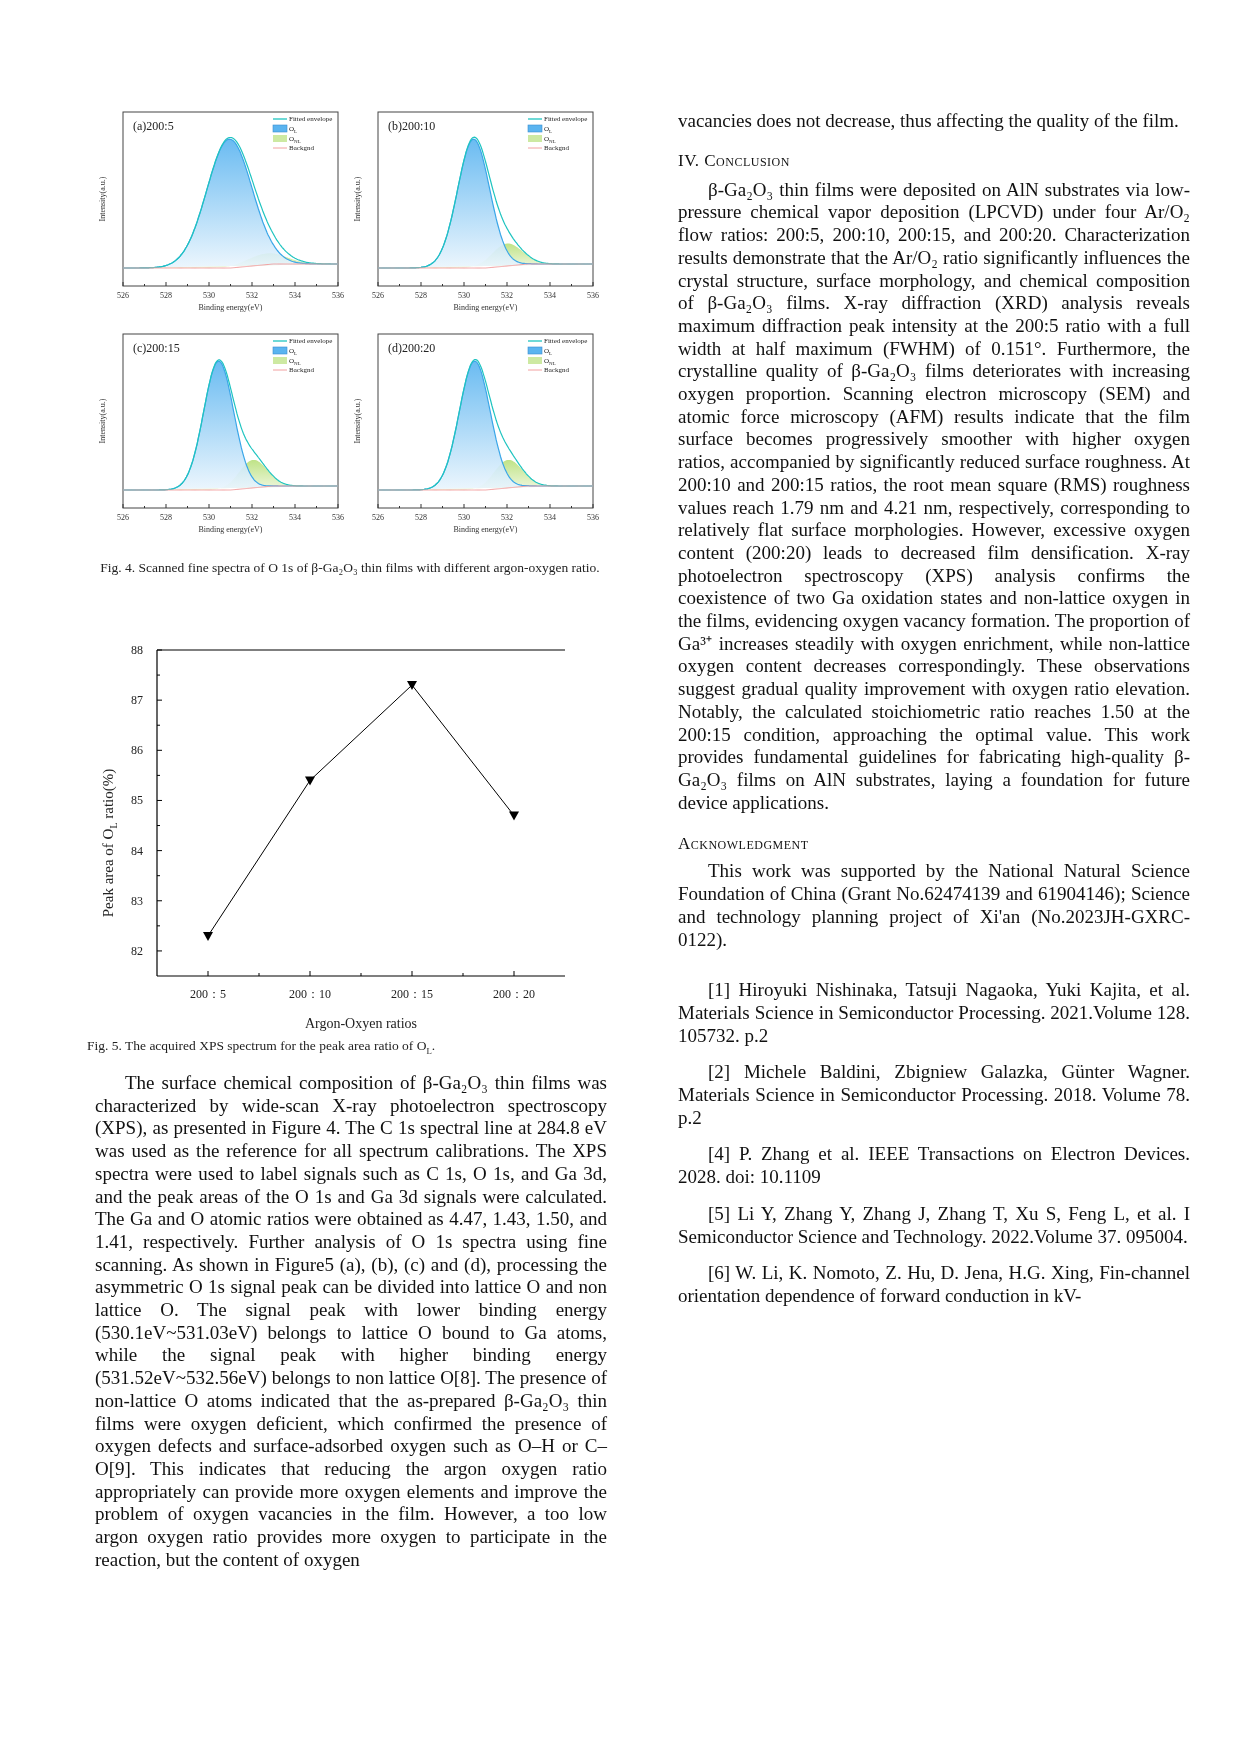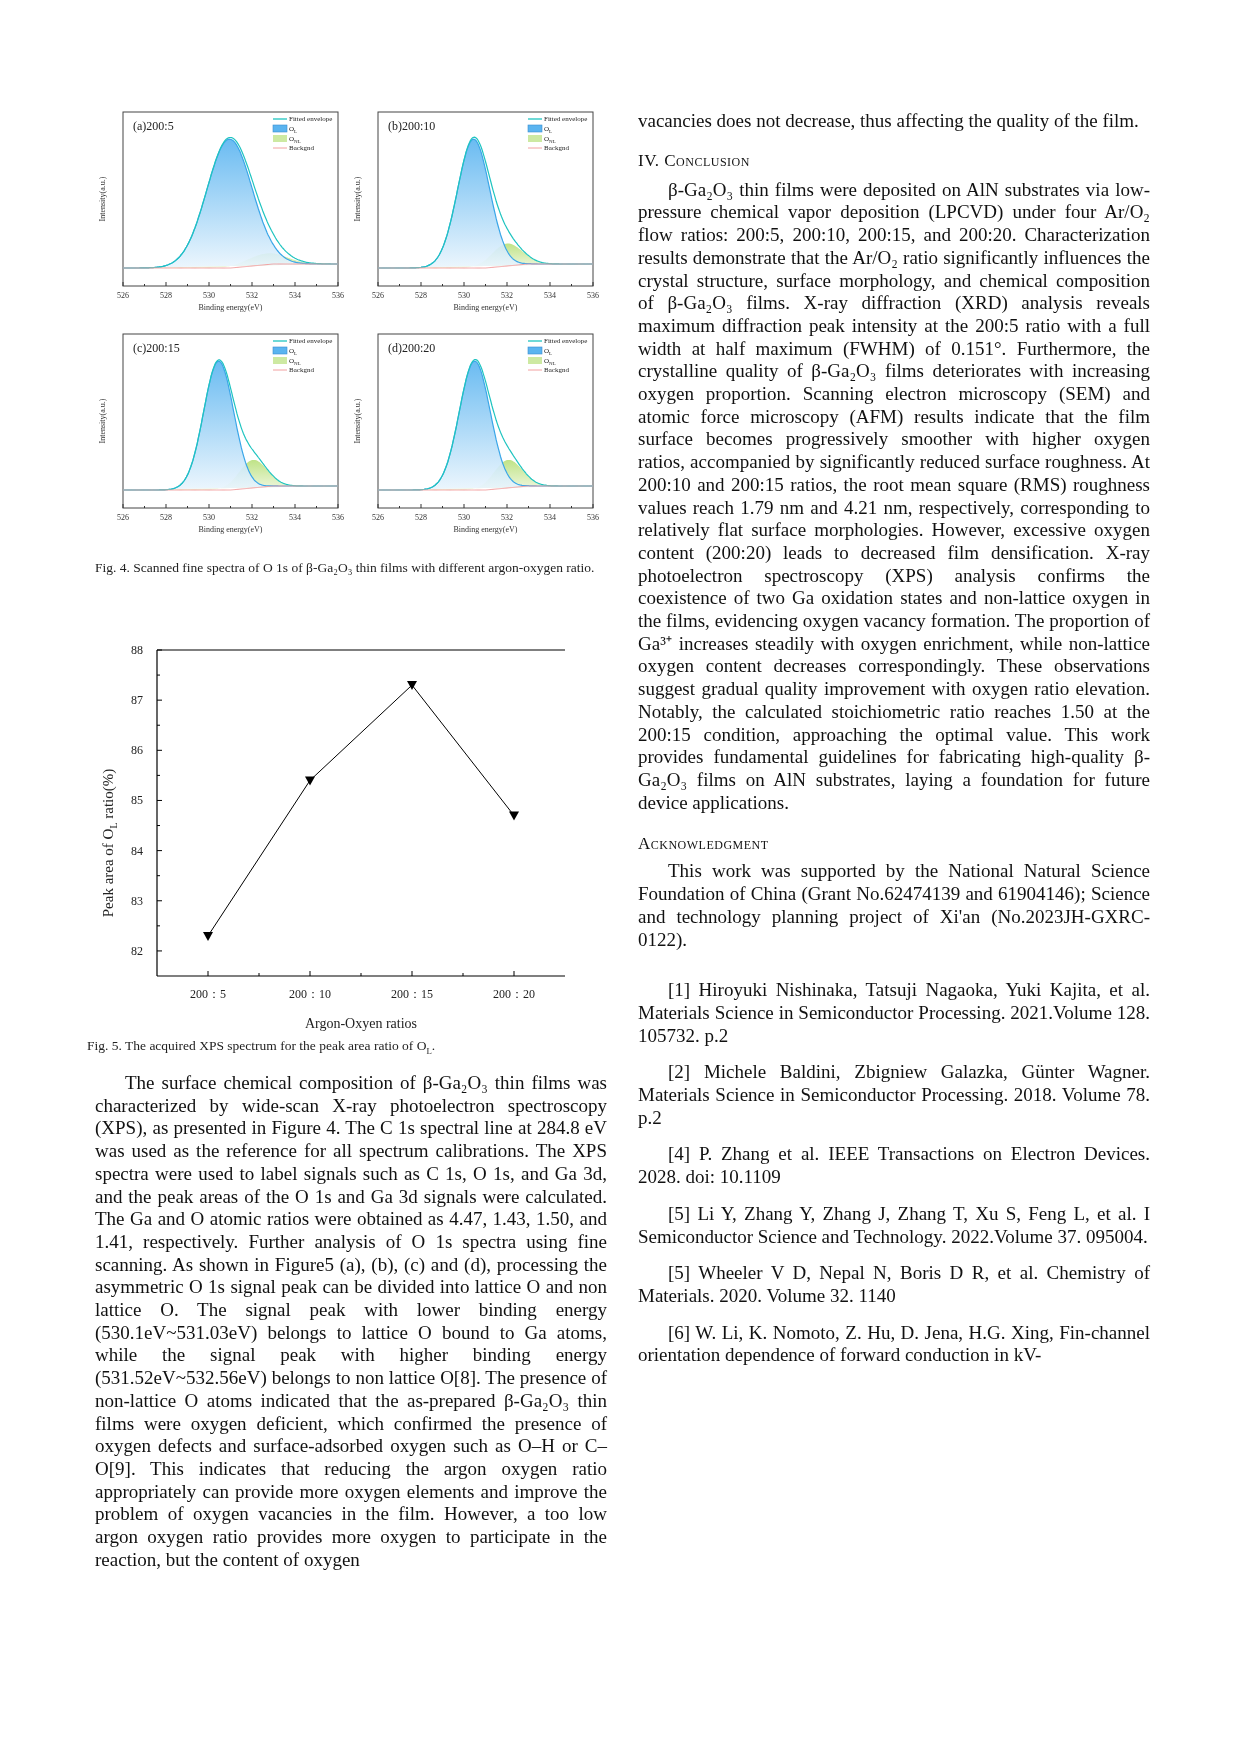--- a/index.html
+++ b/index.html
@@ -219,21 +219,21 @@
           <text x="194" y="33">O<tspan font-size="5" dy="2">NL</tspan></text>
         <line x1="178" y1="40" x2="192" y2="40" stroke="#f2a0a0" stroke-width="1"></line>
           <text x="194" y="42">Backgnd</text>
       </g>
       <text transform="translate(10,91) rotate(-90)" font-size="8" text-anchor="middle" fill="#333" font-family="Liberation Serif, serif">Intensity(a.u.)</text>
       <text x="135.5" y="202" font-size="8" text-anchor="middle" fill="#333" font-family="Liberation Serif, serif">Binding energy(eV)</text>
     </svg>
     </div>
 </div>
 
-<div class="caption" style="left:95px;top:559px;width:510px;">Fig. 4.   Scanned fine spectra of O 1s of β-Ga₂O₃ thin films with different argon-oxygen ratio.</div>
+<div class="caption" style="left:95px;top:559px;width:510px;text-align:center;">Fig. 4.   Scanned fine spectra of O 1s of β-Ga₂O₃ thin films with different argon-oxygen ratio.</div>
 
 <div class="chart5">
   <svg id="chart5svg" viewBox="0 0 470 400">
       <line x1="62" y1="10" x2="62" y2="336" stroke="#000" stroke-width="1.2"></line>
       <line x1="62" y1="336" x2="470" y2="336" stroke="#000" stroke-width="1.2"></line>
       <line x1="62" y1="10" x2="470" y2="10" stroke="#000" stroke-width="1.2"></line>
       <line x1="62" y1="310.9230769230769" x2="67" y2="310.9230769230769" stroke="#000"></line>
       <text x="48" y="314.9230769230769" font-size="12" text-anchor="end" font-family="Liberation Serif, serif" fill="#222">82</text>
       <line x1="62" y1="285.84615384615387" x2="65" y2="285.84615384615387" stroke="#000"></line>
       <line x1="62" y1="260.7692307692308" x2="67" y2="260.7692307692308" stroke="#000"></line>
@@ -275,33 +275,32 @@
 </div>
 
 <div class="caption" style="left:87px;top:1037px;width:510px;">
   <span>Fig. 5.   The acquired XPS spectrum for the peak area ratio of O</span><sub>L</sub><span>.</span>
 </div>
 
 <div class="col" id="left" style="top:1072px;">
   <p class="body-text indent">The surface chemical composition of β-Ga₂O₃ thin films was characterized by wide-scan X-ray photoelectron spectroscopy (XPS), as presented in Figure 4. The C 1s spectral line at 284.8 eV was used as the reference for all spectrum calibrations. The XPS spectra were used to label signals such as C 1s, O 1s, and Ga 3d, and the peak areas of the O 1s and Ga 3d signals were calculated. The Ga and O atomic ratios were obtained as 4.47, 1.43, 1.50, and 1.41, respectively. Further analysis of O 1s spectra using fine scanning. As shown in Figure5 (a), (b), (c) and (d), processing the asymmetric O 1s signal peak can be divided into lattice O and non lattice O. The signal peak with lower binding energy (530.1eV~531.03eV) belongs to lattice O bound to Ga atoms, while the signal peak with higher binding energy (531.52eV~532.56eV) belongs to non lattice O[8]. The presence of non-lattice O atoms indicated that the as-prepared β-Ga₂O₃ thin films were oxygen deficient, which confirmed the presence of oxygen defects and surface-adsorbed oxygen such as O–H or C–O[9]. This indicates that reducing the argon oxygen ratio appropriately can provide more oxygen elements and improve the problem of oxygen vacancies in the film. However, a too low argon oxygen ratio provides more oxygen to participate in the reaction, but the content of oxygen</p>
 </div>
 
-<div class="col" id="right" style="top:110px;">
+<div class="col" id="right" style="top:110px;margin-left:40px;">
   <p class="body-text">vacancies does not decrease, thus affecting the quality of the film.</p>
   <div style="height:18px"></div>
   <p class="heading">IV. Conclusion</p>
   <div style="height:8px"></div>
   <p class="body-text indent">β-Ga₂O₃ thin films were deposited on AlN substrates via low-pressure chemical vapor deposition (LPCVD) under four Ar/O₂ flow ratios: 200:5, 200:10, 200:15, and 200:20. Characterization results demonstrate that the Ar/O₂ ratio significantly influences the crystal structure, surface morphology, and chemical composition of β-Ga₂O₃ films. X-ray diffraction (XRD) analysis reveals maximum diffraction peak intensity at the 200:5 ratio with a full width at half maximum (FWHM) of 0.151°. Furthermore, the crystalline quality of β-Ga₂O₃ films deteriorates with increasing oxygen proportion. Scanning electron microscopy (SEM) and atomic force microscopy (AFM) results indicate that the film surface becomes progressively smoother with higher oxygen ratios, accompanied by significantly reduced surface roughness. At 200:10 and 200:15 ratios, the root mean square (RMS) roughness values reach 1.79 nm and 4.21 nm, respectively, corresponding to relatively flat surface morphologies. However, excessive oxygen content (200:20) leads to decreased film densification. X-ray photoelectron spectroscopy (XPS) analysis confirms the coexistence of two Ga oxidation states and non-lattice oxygen in the films, evidencing oxygen vacancy formation. The proportion of Ga³⁺ increases steadily with oxygen enrichment, while non-lattice oxygen content decreases correspondingly. These observations suggest gradual quality improvement with oxygen ratio elevation. Notably, the calculated stoichiometric ratio reaches 1.50 at the 200:15 condition, approaching the optimal value. This work provides fundamental guidelines for fabricating high-quality β-Ga₂O₃ films on AlN substrates, laying a foundation for future device applications.</p>
   <div style="height:20px"></div>
   <p class="heading">Acknowledgment</p>
   <div style="height:6px"></div>
   <p class="body-text indent">This work was supported by the National Natural Science Foundation of China (Grant No.62474139 and 61904146); Science and technology planning project of Xi'an (No.2023JH-GXRC-0122).</p>
   <div style="height:20px"></div>
   <div style="height:8px"></div>
   <div>
     <p class="ref">[1] Hiroyuki Nishinaka, Tatsuji Nagaoka, Yuki Kajita, et al. Materials Science in Semiconductor Processing. 2021.Volume 128. 105732. p.2</p>
     <p class="ref">[2] Michele Baldini, Zbigniew Galazka, Günter Wagner. Materials Science in Semiconductor Processing. 2018. Volume 78. p.2</p>
     <p class="ref">[4] P. Zhang et al. IEEE Transactions on Electron Devices. 2028. doi: 10.1109</p>
     <p class="ref">[5] Li Y, Zhang Y, Zhang J, Zhang T, Xu S, Feng L, et al. I Semiconductor Science and Technology. 2022.Volume 37. 095004.</p>
-    <p class="ref">[5] Wheeler V D, Nepal N, Boris D R, et al. Chemistry of Materials. 2020. Volume 32. 1140</p>
     <p class="ref">[6] W. Li, K. Nomoto, Z. Hu, D. Jena, H.G. Xing, Fin-channel orientation dependence of forward conduction in kV-</p>
   </div>
 </div>
 
 </body></html>

